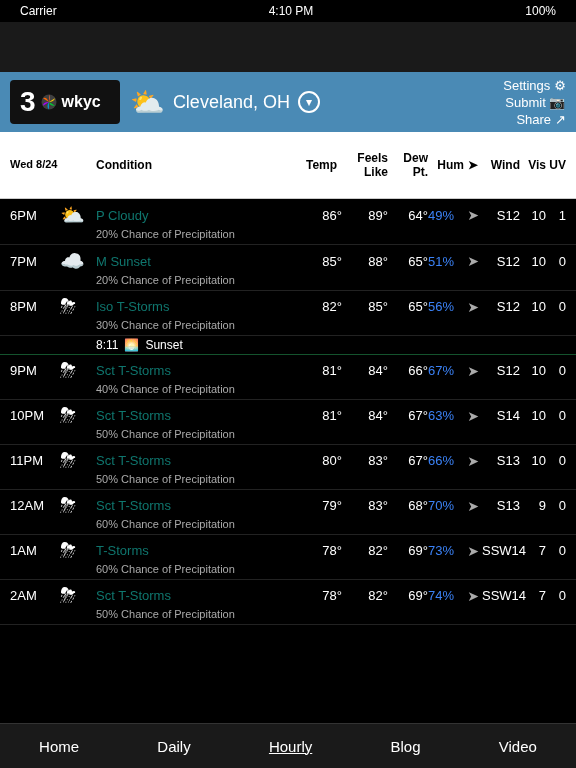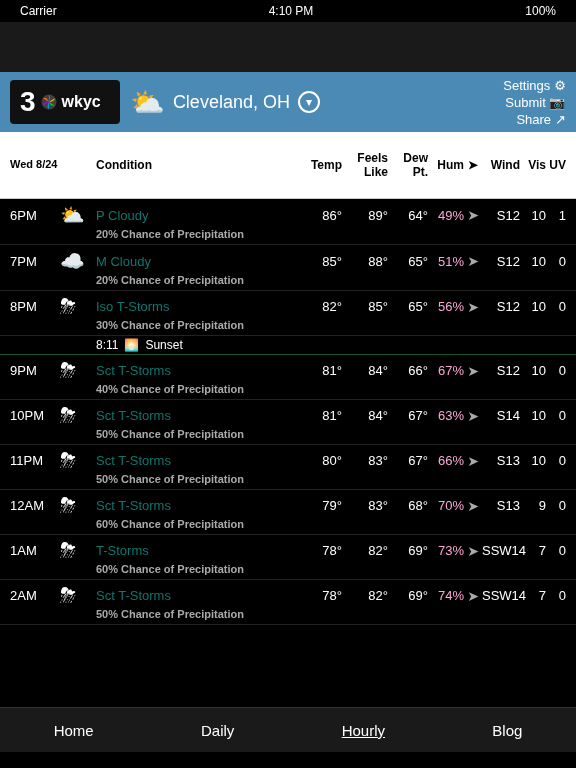--- a/index.html
+++ b/index.html
@@ -109,21 +109,21 @@
       display: flex;
       align-items: center;
       padding: 19px 10px;
       font-size: 12px;
       font-weight: 600;
       border-bottom: 1px solid #ccc;
     }
     .col-time { width: 50px; }
     .col-icon { width: 36px; }
     .col-condition { flex: 1; }
-    .col-temp { width: 36px; text-align: right; }
+    .col-temp { width: 36px; text-align: left; }
     .col-feels { width: 46px; text-align: right; }
     .col-dew { width: 40px; text-align: right; }
     .col-hum { width: 36px; text-align: right; }
     .col-wind-icon { width: 18px; text-align: center; }
     .col-wind { width: 38px; text-align: right; }
     .col-vis { width: 26px; text-align: right; }
     .col-uv { width: 20px; text-align: right; }
 
     
     .weather-rows {
@@ -138,55 +138,54 @@
     .weather-row-main {
       display: flex;
       align-items: center;
       font-size: 13px;
     }
     .weather-row-sub {
       font-size: 11px;
       color: #aaa;
       margin-top: 1px;
       padding-left: 86px;
-      font-weight: bold;
     }
     .sunset-row {
       display: flex;
       align-items: center;
       font-size: 12px;
       color: #fff;
       padding: 2px 10px;
       padding-left: 96px;
       gap: 6px;
       border-bottom: 1px solid #14532d;
     }
 
     .row-time { width: 50px; color: #fff; font-size: 13px; font-weight: 500; }
     .row-icon { width: 36px; font-size: 20px; }
     .row-condition { flex: 1; color: #0f766e; font-size: 13px; }
     .row-temp { width: 36px; text-align: right; color: #fff; }
     .row-feels { width: 46px; text-align: right; color: #fff; }
     .row-dew { width: 40px; text-align: right; color: #fff; }
-    .row-hum { width: 36px; text-align: right; color: #f9a8d4; }
+    .row-hum { width: 36px; color: #3b82f6; }
     .row-wind-icon { width: 18px; text-align: center; }
     .row-wind { width: 38px; text-align: right; color: #fff; }
     .row-vis { width: 26px; text-align: right; color: #fff; }
     .row-uv { width: 20px; text-align: right; color: #fff; }
 
     
     .bottom-nav {
       background: #1a1a1a;
       height: 45px;
       display: flex;
       align-items: center;
       justify-content: space-around;
       border-top: 1px solid #333;
       position: absolute;
-      bottom: 16px;
+      bottom: 0;
       left: 0;
       right: 0;
     }
     .nav-item {
       color: #fff;
       font-size: 15px;
       text-align: center;
       cursor: pointer;
       padding: 8px 16px;
     }
@@ -277,21 +276,21 @@
     <div class="row-wind">S12</div>
     <div class="row-vis">10</div>
     <div class="row-uv">1</div>
   </div>
       <div class="weather-row-sub">20% Chance of Precipitation</div>
     </div>
     <div class="weather-row">
       <div class="weather-row-main">
     <div class="row-time">7PM</div>
     <div class="row-icon">☁️</div>
-    <div class="row-condition">M Cloudy</div>
+    <div class="row-condition">M Sunset</div>
     <div class="row-temp">85°</div>
     <div class="row-feels">88°</div>
     <div class="row-dew">65°</div>
     <div class="row-hum">51%</div>
     <div class="row-wind-icon"><span class="wind-arrow">➤</span></div>
     <div class="row-wind">S12</div>
     <div class="row-vis">10</div>
     <div class="row-uv">0</div>
   </div>
       <div class="weather-row-sub">20% Chance of Precipitation</div>
@@ -413,13 +412,14 @@
   </div>
       <div class="weather-row-sub">50% Chance of Precipitation</div>
     </div>
   </div>
 
 <div class="bottom-nav" id="bottom-nav">
 <div class="nav-item">Home</div>
     <div class="nav-item">Daily</div>
     <div class="nav-item active">Hourly</div>
     <div class="nav-item">Blog</div>
+    <div class="nav-item">Video</div>
   </div>
 
 </body></html>

